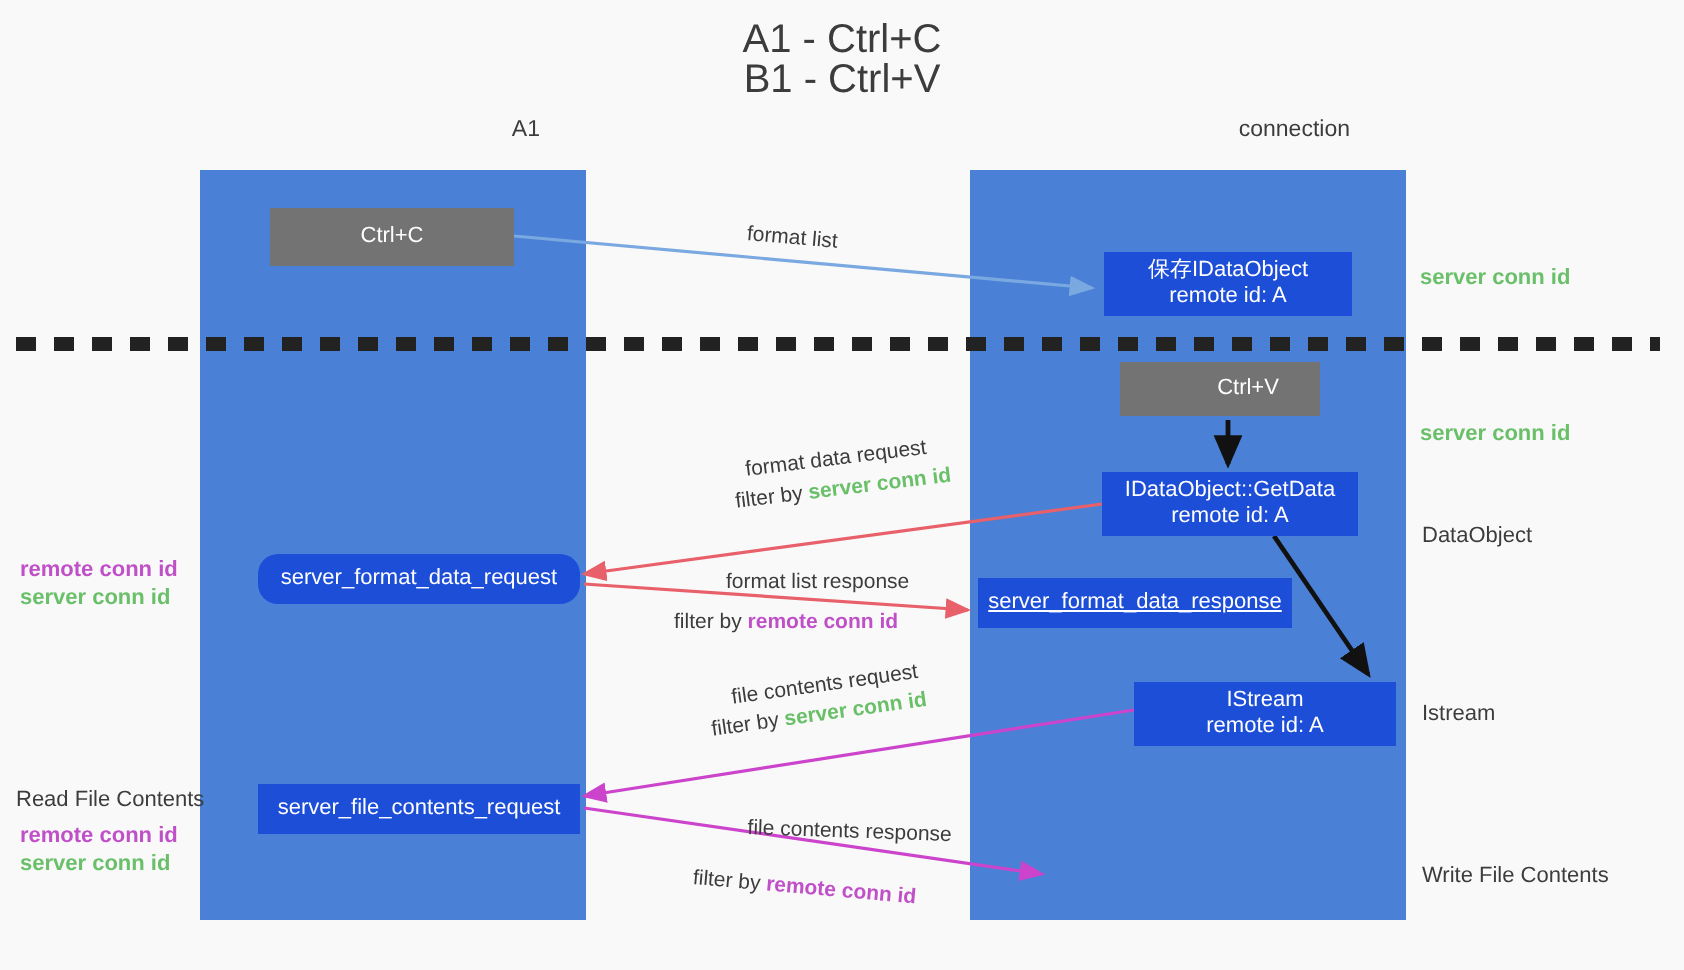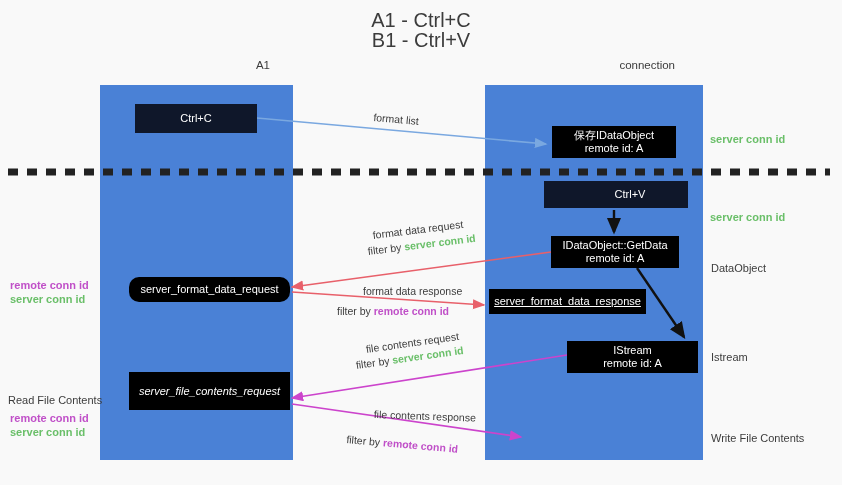--- a/index.html
+++ b/index.html
@@ -19,22 +19,22 @@
   .col-head{
     position:absolute;text-align:right;font-size:11.5px;color:#3c3c3c;line-height:13px;
   }
   .lane{position:absolute;background:#4a81d6;}
 
   .node{
     position:absolute;box-sizing:border-box;
     display:flex;flex-direction:column;align-items:center;justify-content:center;
     color:#ffffff;font-size:11px;line-height:13px;text-align:center;
   }
-  .node.green{background:#0f172a;}
-  .node.orange{background:#000000;}
+  .node.green{background:#737373;}
+  .node.orange{background:#1d4ed8;}
 
   .edge-label{
     position:absolute;font-size:10.5px;color:#3c3c3c;white-space:nowrap;
     transform-origin:left top;
   }
   .side-label{
     position:absolute;font-size:11px;color:#3c3c3c;white-space:nowrap;line-height:14px;
   }
   .tok-server{color:#6abf69;font-weight:bold;}
   .tok-remote{color:#c050c8;font-weight:bold;}
@@ -96,21 +96,21 @@
 
   <div class="node green" style="left:135px;top:104px;width:122px;height:29px;">
     <span>Ctrl+C</span>
   </div>
 
   <div class="node orange" style="left:552px;top:126px;width:124px;height:32px;">
     <span>保存IDataObject</span>
     <span>remote id: A</span>
   </div>
 
-  <div class="node green" style="left:544px;top:181px;width:144px;height:27px;padding-left:28px;">
+  <div class="node green" style="left:560px;top:181px;width:100px;height:27px;padding-left:28px;">
     <span>Ctrl+V</span>
   </div>
 
   <div class="node orange" style="left:551px;top:236px;width:128px;height:32px;">
     <span>IDataObject::GetData</span>
     <span>remote id: A</span>
   </div>
 
   <div class="node orange" style="left:129px;top:277px;width:161px;height:25px;border-radius:10px;">
     <span>server_format_data_request</span>
@@ -118,38 +118,38 @@
 
   <div class="node orange" style="left:489px;top:289px;width:157px;height:25px;text-decoration:underline;">
     <span>server_format_data_response</span>
   </div>
 
   <div class="node orange" style="left:567px;top:341px;width:131px;height:32px;">
     <span>IStream</span>
     <span>remote id: A</span>
   </div>
 
-  <div class="node orange" style="left:129px;top:372px;width:161px;height:38px;font-style:italic;">
+  <div class="node orange" style="left:129px;top:392px;width:161px;height:25px;">
     <span>server_file_contents_request</span>
   </div>
 
 
   <div class="edge-label" style="left:374px;top:111px;transform:rotate(5deg);">
     <span>format list</span>
   </div>
 
   <div class="edge-label" style="left:372px;top:229px;transform:rotate(-7deg);">
     <span>format data request</span>
   </div>
   <div class="edge-label" style="left:367px;top:245px;transform:rotate(-7deg);">
     <span>filter by </span><span class="tok-server">server conn id</span>
   </div>
 
   <div class="edge-label" style="left:363px;top:285px;">
-    <span>format data response</span>
+    <span>format list response</span>
   </div>
   <div class="edge-label" style="left:337px;top:305px;">
     <span>filter by </span><span class="tok-remote">remote conn id</span>
   </div>
 
   <div class="edge-label" style="left:365px;top:343px;transform:rotate(-8deg);">
     <span>file contents request</span>
   </div>
   <div class="edge-label" style="left:355px;top:359px;transform:rotate(-8deg);">
     <span>filter by </span><span class="tok-server">server conn id</span>

